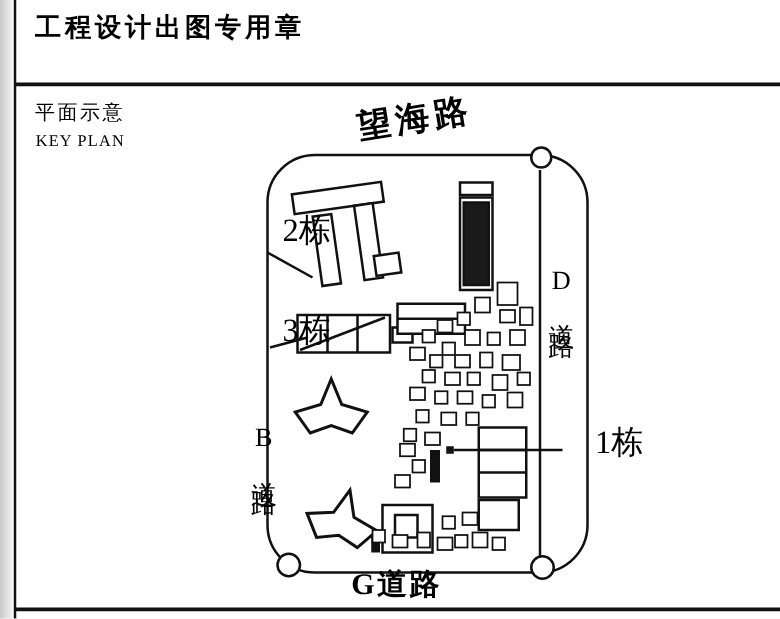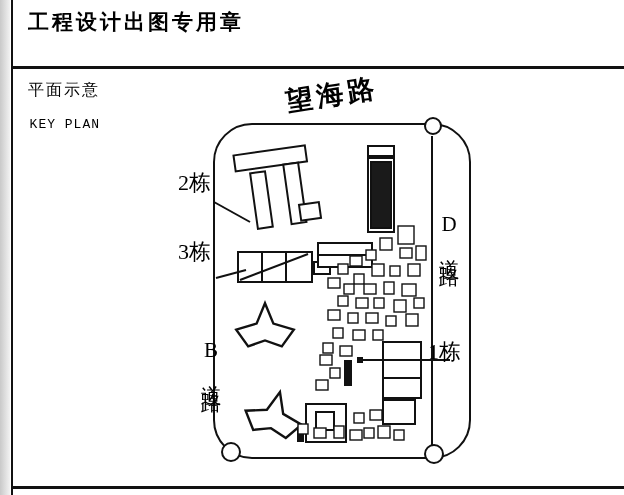--- a/index.html
+++ b/index.html
@@ -12,27 +12,27 @@
   .left-border{position:absolute;left:11px;top:0;width:2px;height:495px;background:#111;}
   .header{position:absolute;left:28px;top:8px;}
   .title-cn{font-size:21px;font-weight:700;letter-spacing:3px;margin:0;
     font-family:"Liberation Serif","DejaVu Serif",serif;}
   .title-en{font-size:13px;letter-spacing:1px;margin-top:9px;
     font-family:"DejaVu Sans Mono","Liberation Mono",monospace;}
   .rule{position:absolute;left:12px;right:0;top:66px;height:3px;background:#111;}
   .bottom-rule{position:absolute;left:12px;right:0;top:486px;height:3px;background:#111;}
   .keyplan-head{position:absolute;left:28px;top:80px;text-align:right;}
   .kp-cn{font-size:16px;letter-spacing:2px;font-family:"Liberation Serif","DejaVu Serif",serif;}
-  .kp-en{font-size:13px;margin-top:16px;letter-spacing:1px;
-    font-family:Liberation Mono, monospace;}
+  .kp-en{font-size:13px;margin-top:4px;letter-spacing:1px;
+    font-family:Liberation Serif, serif;}
   .plan-svg{position:absolute;left:0;top:0;}
-  .lbl{position:absolute;white-space:nowrap;font-size:22px;line-height:1;
-    font-family:"Liberation Serif","DejaVu Serif",serif;}
+  .lbl{position:absolute;white-space:nowrap;font-size:26px;line-height:1;
+    font-family:"Liberation Serif","DejaVu Serif",serif;margin-left:48px;}
   .lbl-b2{left:178px;top:172px;}
-  .lbl-b3{left:178px;top:241px;}
+  .lbl-b3{left:178px;top:252px;}
   .lbl-b1{left:428px;top:341px;}
   .vlabel{position:absolute;writing-mode:vertical-rl;text-orientation:upright;
     font-size:21px;letter-spacing:7px;line-height:1;white-space:nowrap;
     font-family:"Liberation Serif","DejaVu Serif",serif;}
   .road-left{left:200px;top:338px;}
   .road-right{left:438px;top:212px;}
   .road-bottom{position:absolute;left:281px;top:451px;font-size:24px;font-weight:700;
     letter-spacing:2px;font-family:"Liberation Serif","DejaVu Serif",serif;}
   .road-top{position:absolute;left:286px;top:84px;font-size:27px;font-weight:700;
     letter-spacing:4px;transform:rotate(-9deg);transform-origin:left center;
@@ -164,15 +164,16 @@
     </g>
   </svg>
 
   <div class="lbl lbl-b2">2栋</div>
   <div class="lbl lbl-b3">3栋</div>
   <div class="lbl lbl-b1">1栋</div>
 
   <div class="road-top">望海路</div>
   <div class="vlabel road-left">B道路</div>
   <div class="vlabel road-right">D道路</div>
+  <div class="road-bottom">G道路</div>
 
   <div class="bottom-rule"></div>
 </div>
 
 </body></html>

